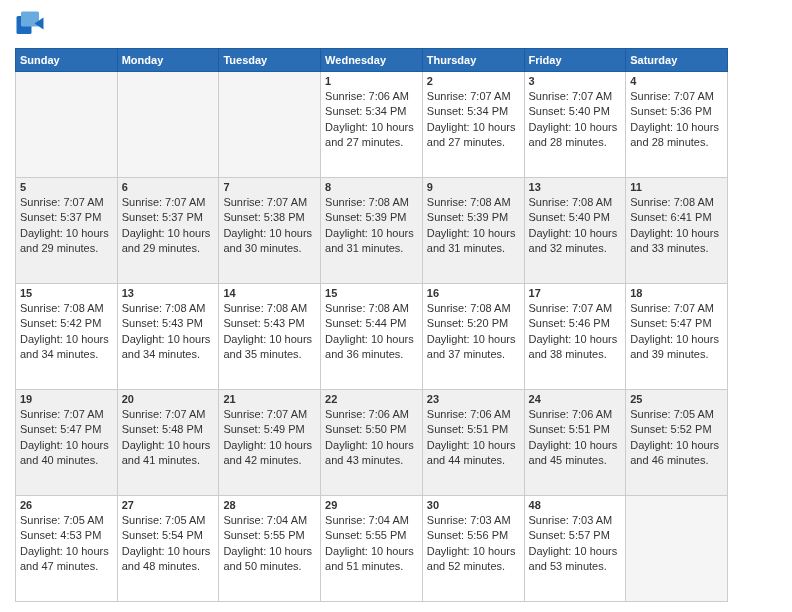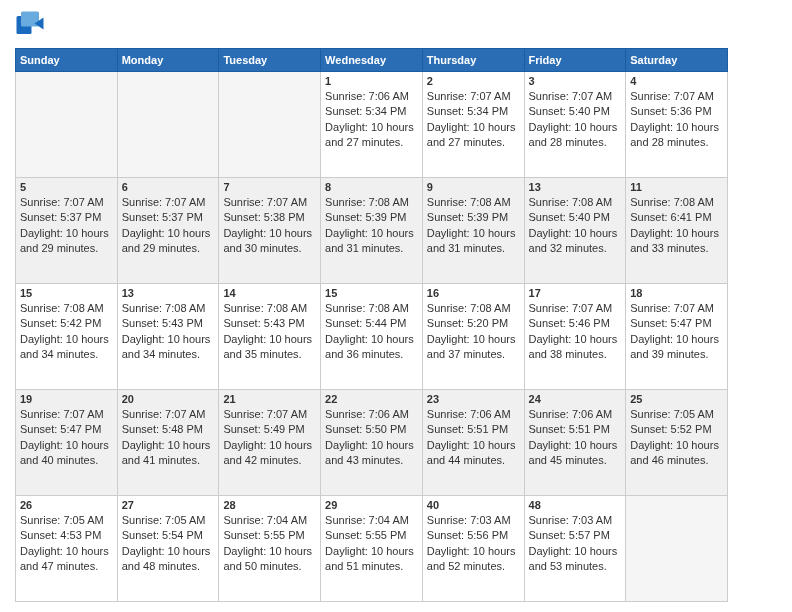--- a/index.html
+++ b/index.html
@@ -376,21 +376,21 @@
           </td>
           <td>
             <span class="day-num">29</span>
         <div class="day-detail">
           <span>Sunrise: 7:04 AM</span><br>
           <span>Sunset: 5:55 PM</span><br>
           <span>Daylight: 10 hours and 51 minutes.</span>
         </div>
           </td>
           <td>
-            <span class="day-num">40</span>
+            <span class="day-num">30</span>
         <div class="day-detail">
           <span>Sunrise: 7:03 AM</span><br>
           <span>Sunset: 5:56 PM</span><br>
           <span>Daylight: 10 hours and 52 minutes.</span>
         </div>
           </td>
           <td>
             <span class="day-num">48</span>
         <div class="day-detail">
           <span>Sunrise: 7:03 AM</span><br>

